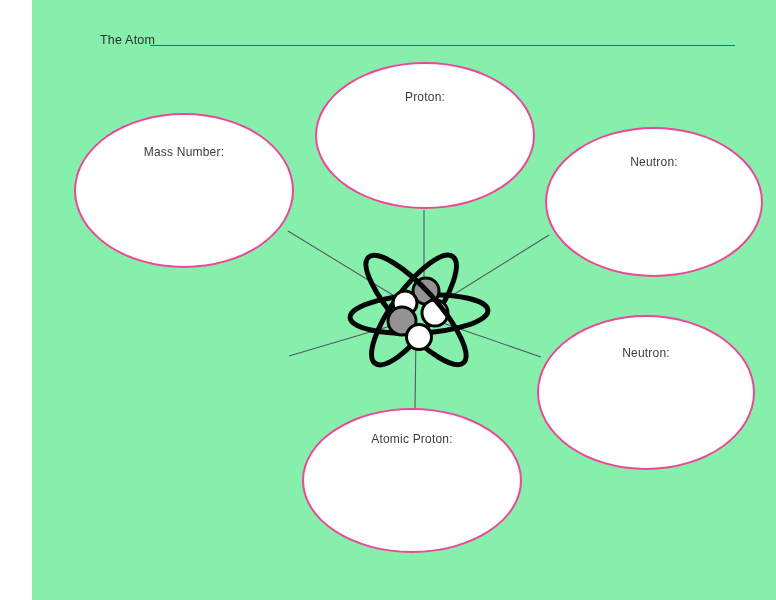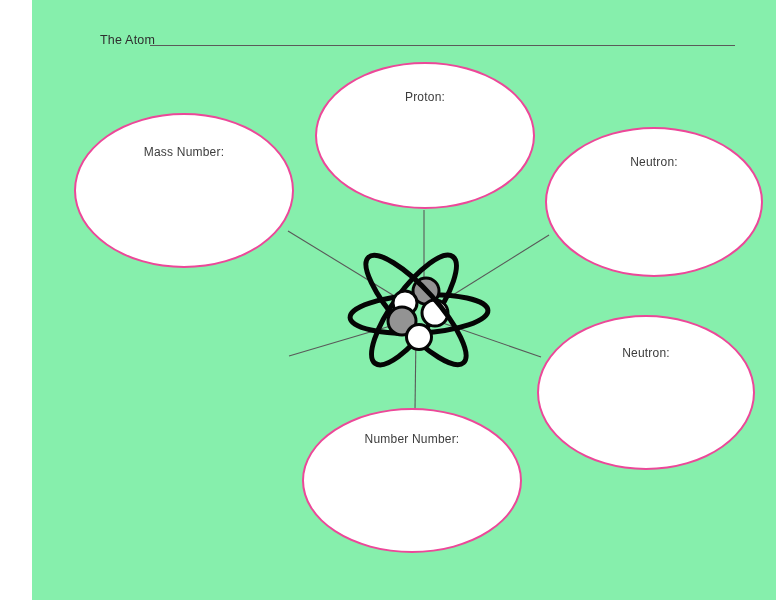--- a/index.html
+++ b/index.html
@@ -114,16 +114,16 @@
   <div class="bubble b-mass-number">
     <span class="bubble-label">Mass Number:</span>
   </div>
 
 
   <div class="bubble b-electron">
     <span class="bubble-label">Neutron:</span>
   </div>
 
   <div class="bubble b-atomic-number">
-    <span class="bubble-label">Number Number:</span>
+    <span class="bubble-label">Atomic Proton:</span>
   </div>
 
 </div>
 
 </body></html>

